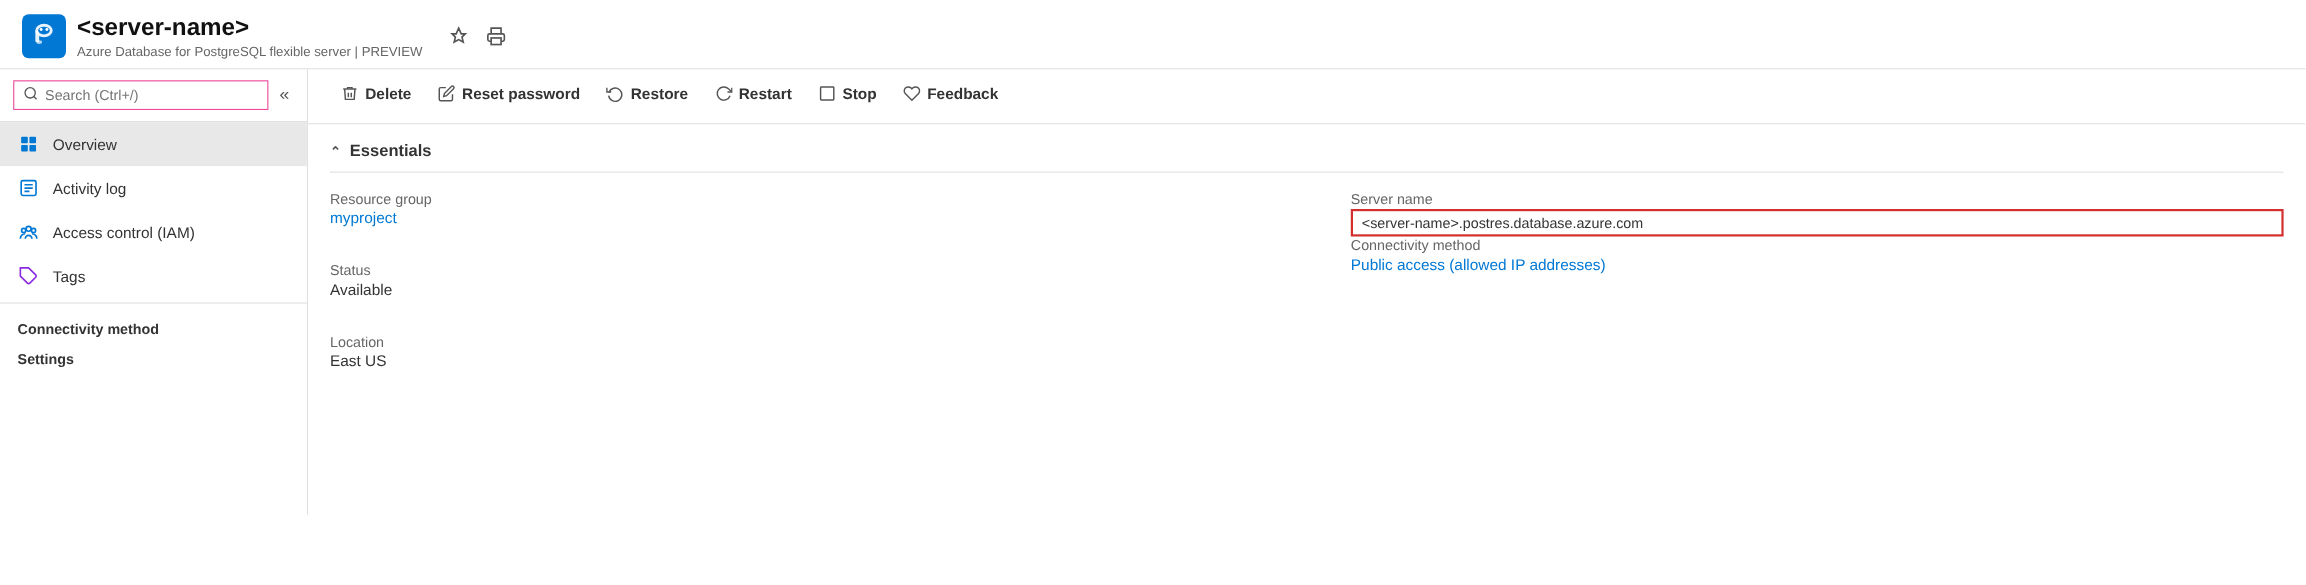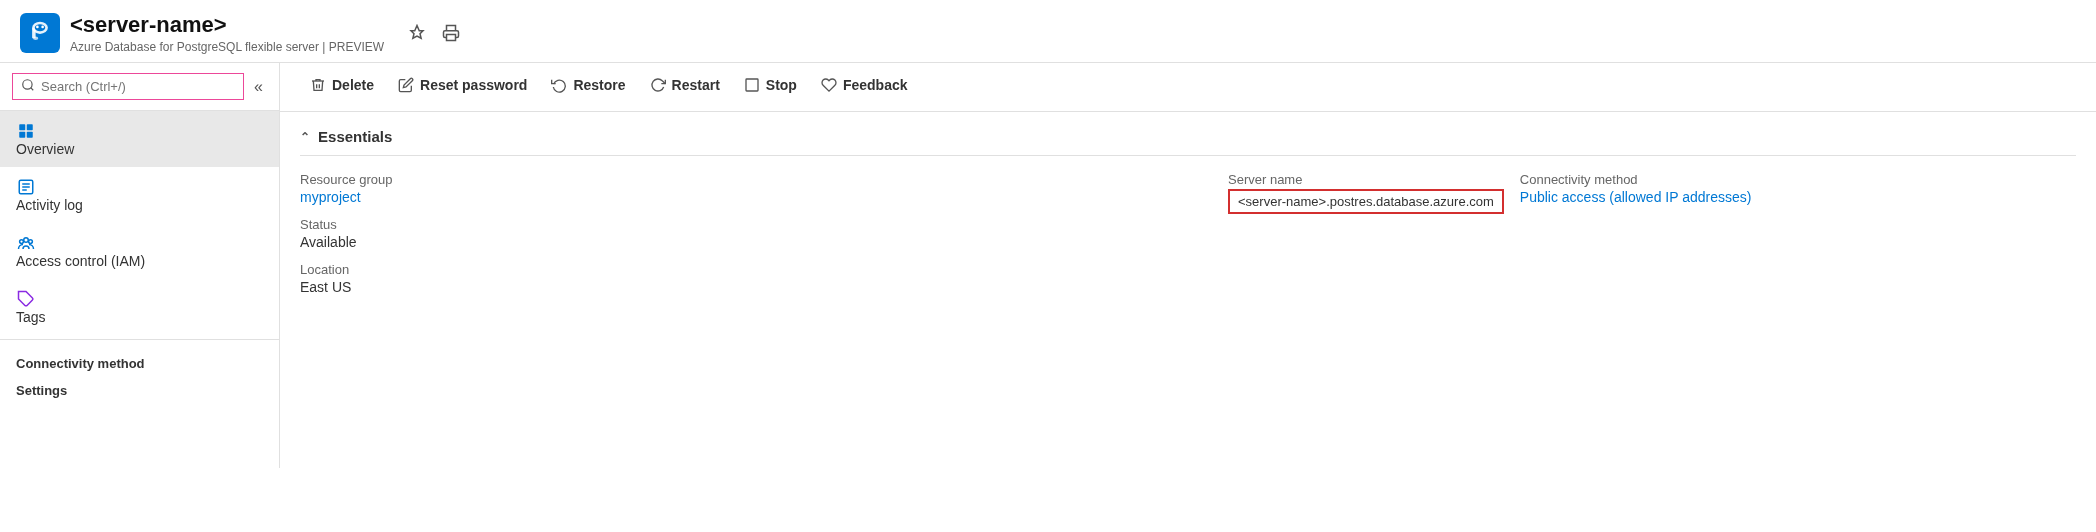--- a/index.html
+++ b/index.html
@@ -21,42 +21,42 @@
     .main { display: flex; flex: 1; overflow: hidden; }
 
     
     .sidebar { width: 280px; min-width: 280px; border-right: 1px solid #e0e0e0; display: flex; flex-direction: column; overflow-y: auto; }
     .search-container { padding: 10px 12px; border-bottom: 1px solid #e0e0e0; display: flex; align-items: center; gap: 6px; }
     .search-box { display: flex; align-items: center; border: 1px solid #ec4899; padding: 4px 8px; flex: 1; gap: 6px; }
     .search-box input { border: none; outline: none; font-size: 13px; width: 100%; color: #333; }
     .search-icon { color: #555; font-size: 14px; }
     .collapse-btn { background: none; border: none; cursor: pointer; color: #555; font-size: 16px; padding: 4px; }
 
-    .nav-item { display: flex; padding: 10px 16px; cursor: pointer; font-size: 14px; color: #333; flex-direction: column; }
+    .nav-item { display: flex; align-items: center; gap: 12px; padding: 10px 16px; cursor: pointer; font-size: 14px; color: #333; }
     .nav-item.active { background: #e8e8e8; font-weight: 500; }
     .nav-item-icon { width: 20px; height: 20px; display: flex; align-items: center; justify-content: center; flex-shrink: 0; }
     .nav-section-title { padding: 12px 16px 6px 16px; font-size: 13px; font-weight: 600; color: #333; }
     .nav-divider { height: 1px; background: #e0e0e0; margin: 4px 0; }
 
     
     .content { flex: 1; display: flex; flex-direction: column; overflow: hidden; }
 
     
     .toolbar { display: flex; align-items: center; padding: 8px 20px; border-bottom: 1px solid #e0e0e0; gap: 4px; flex-wrap: wrap; }
     .toolbar-btn { display: flex; gap: 6px; background: none; border: none; cursor: pointer; padding: 6px 10px; font-size: 14px; color: #333; border-radius: 2px; font-weight: bold; }
     .toolbar-btn .btn-icon { font-size: 16px; color: #555; }
 
     
     .essentials { padding: 16px 20px; }
     .essentials-header { display: flex; align-items: center; gap: 8px; font-size: 15px; font-weight: 600; margin-bottom: 16px; padding-bottom: 10px; border-bottom: 1px solid #e0e0e0; }
     .chevron-icon { font-size: 12px; color: #555; }
 
     .essentials-grid { display: grid; grid-template-columns: 1fr 1fr; gap: 0; }
-    .essentials-left { display: flex; flex-direction: column; gap: 12px; }
-    .essentials-right { display: flex; flex-direction: row; gap: 16px; padding-left: 40px; }
+    .essentials-left { display: flex; flex-direction: column; gap: 32px; }
+    .essentials-right { display: flex; flex-direction: column; gap: 0; padding-left: 40px; }
 
     .field-group { display: flex; flex-direction: column; gap: 2px; }
     .field-label { font-size: 13px; color: #666; }
     .field-value { font-size: 14px; color: #333; }
     .field-value.link { color: #0078d4; cursor: pointer; text-decoration: none; }
     .field-value.highlighted { border: 2px solid #d32f2f; padding: 3px 8px; display: inline-block; color: #333; font-size: 13px; }
   </style>
 </head>
 <body>
 

